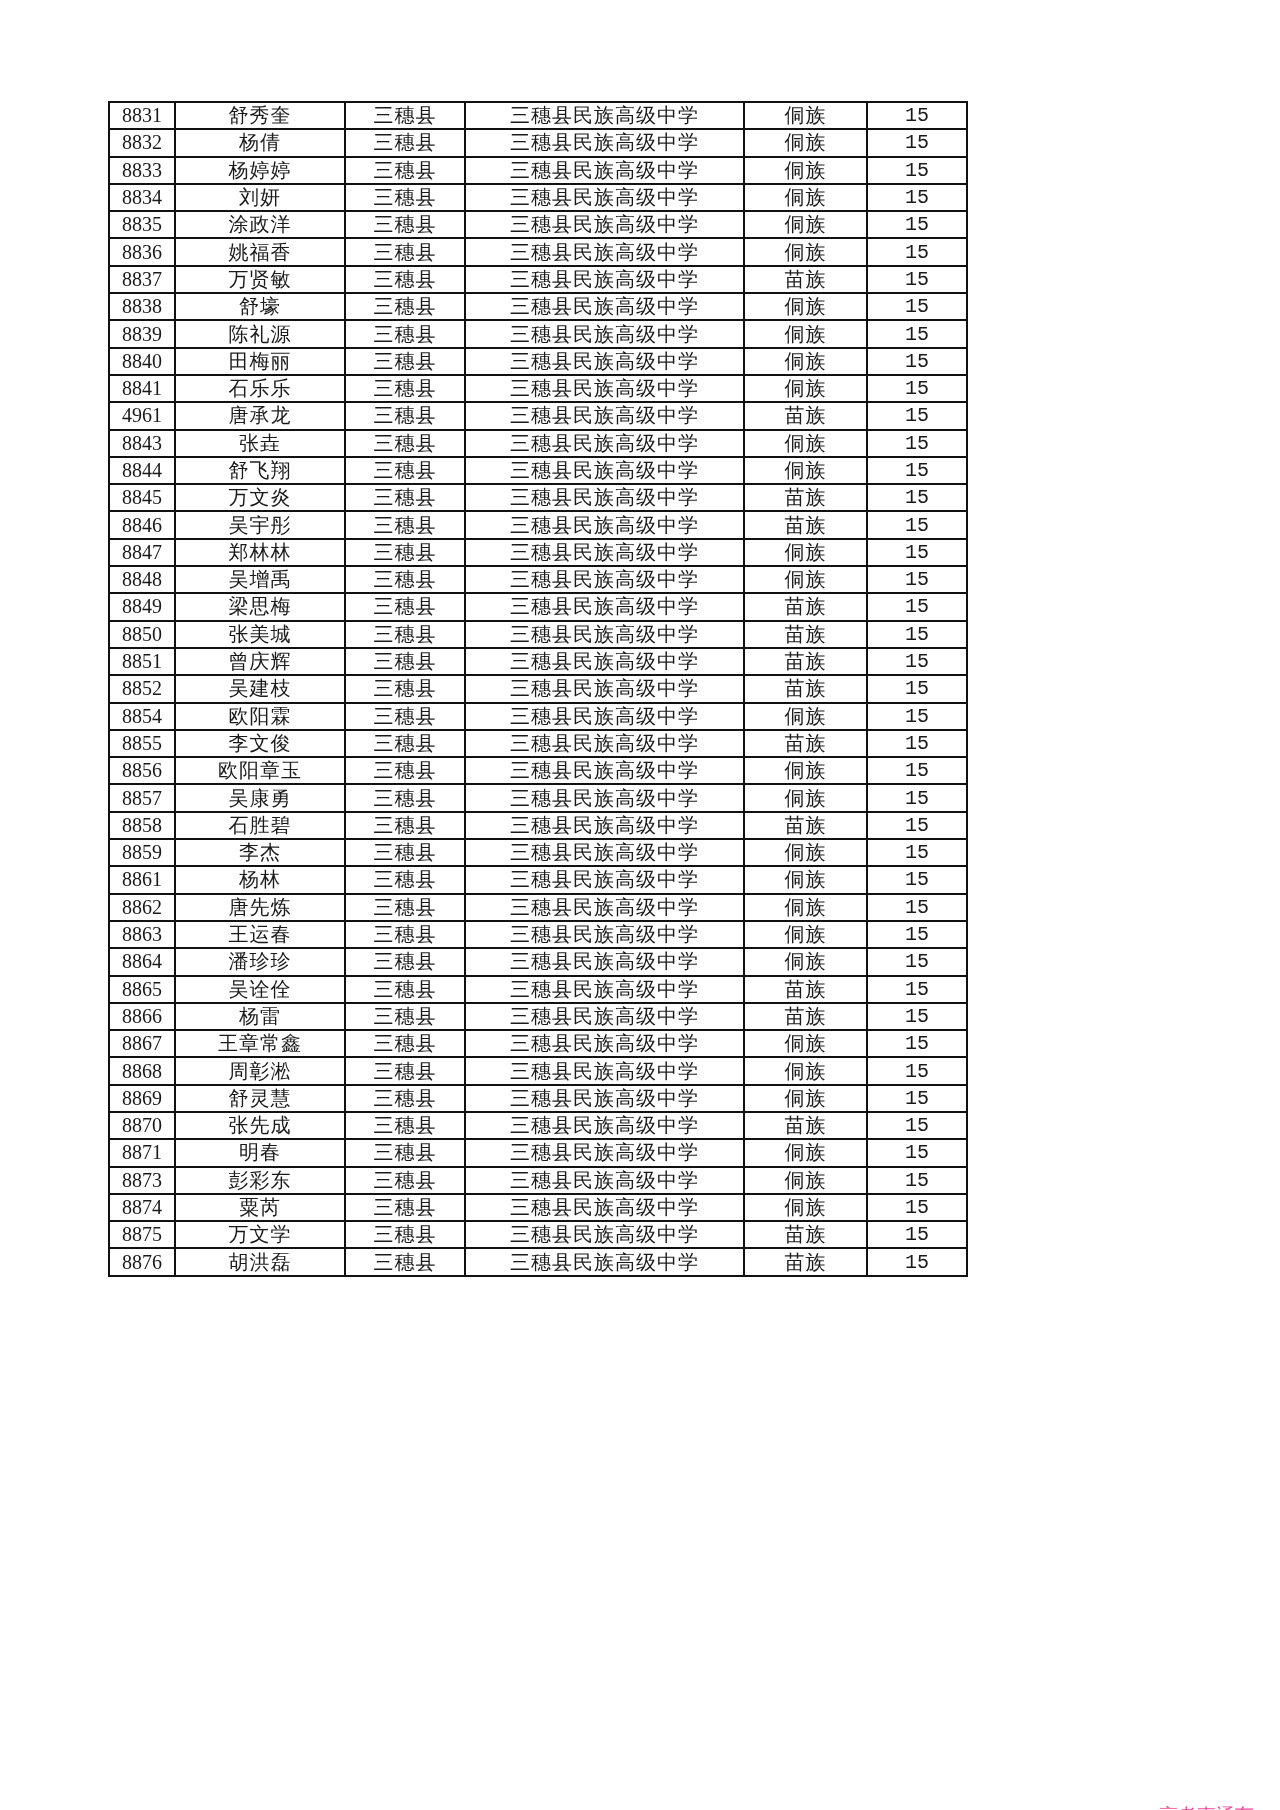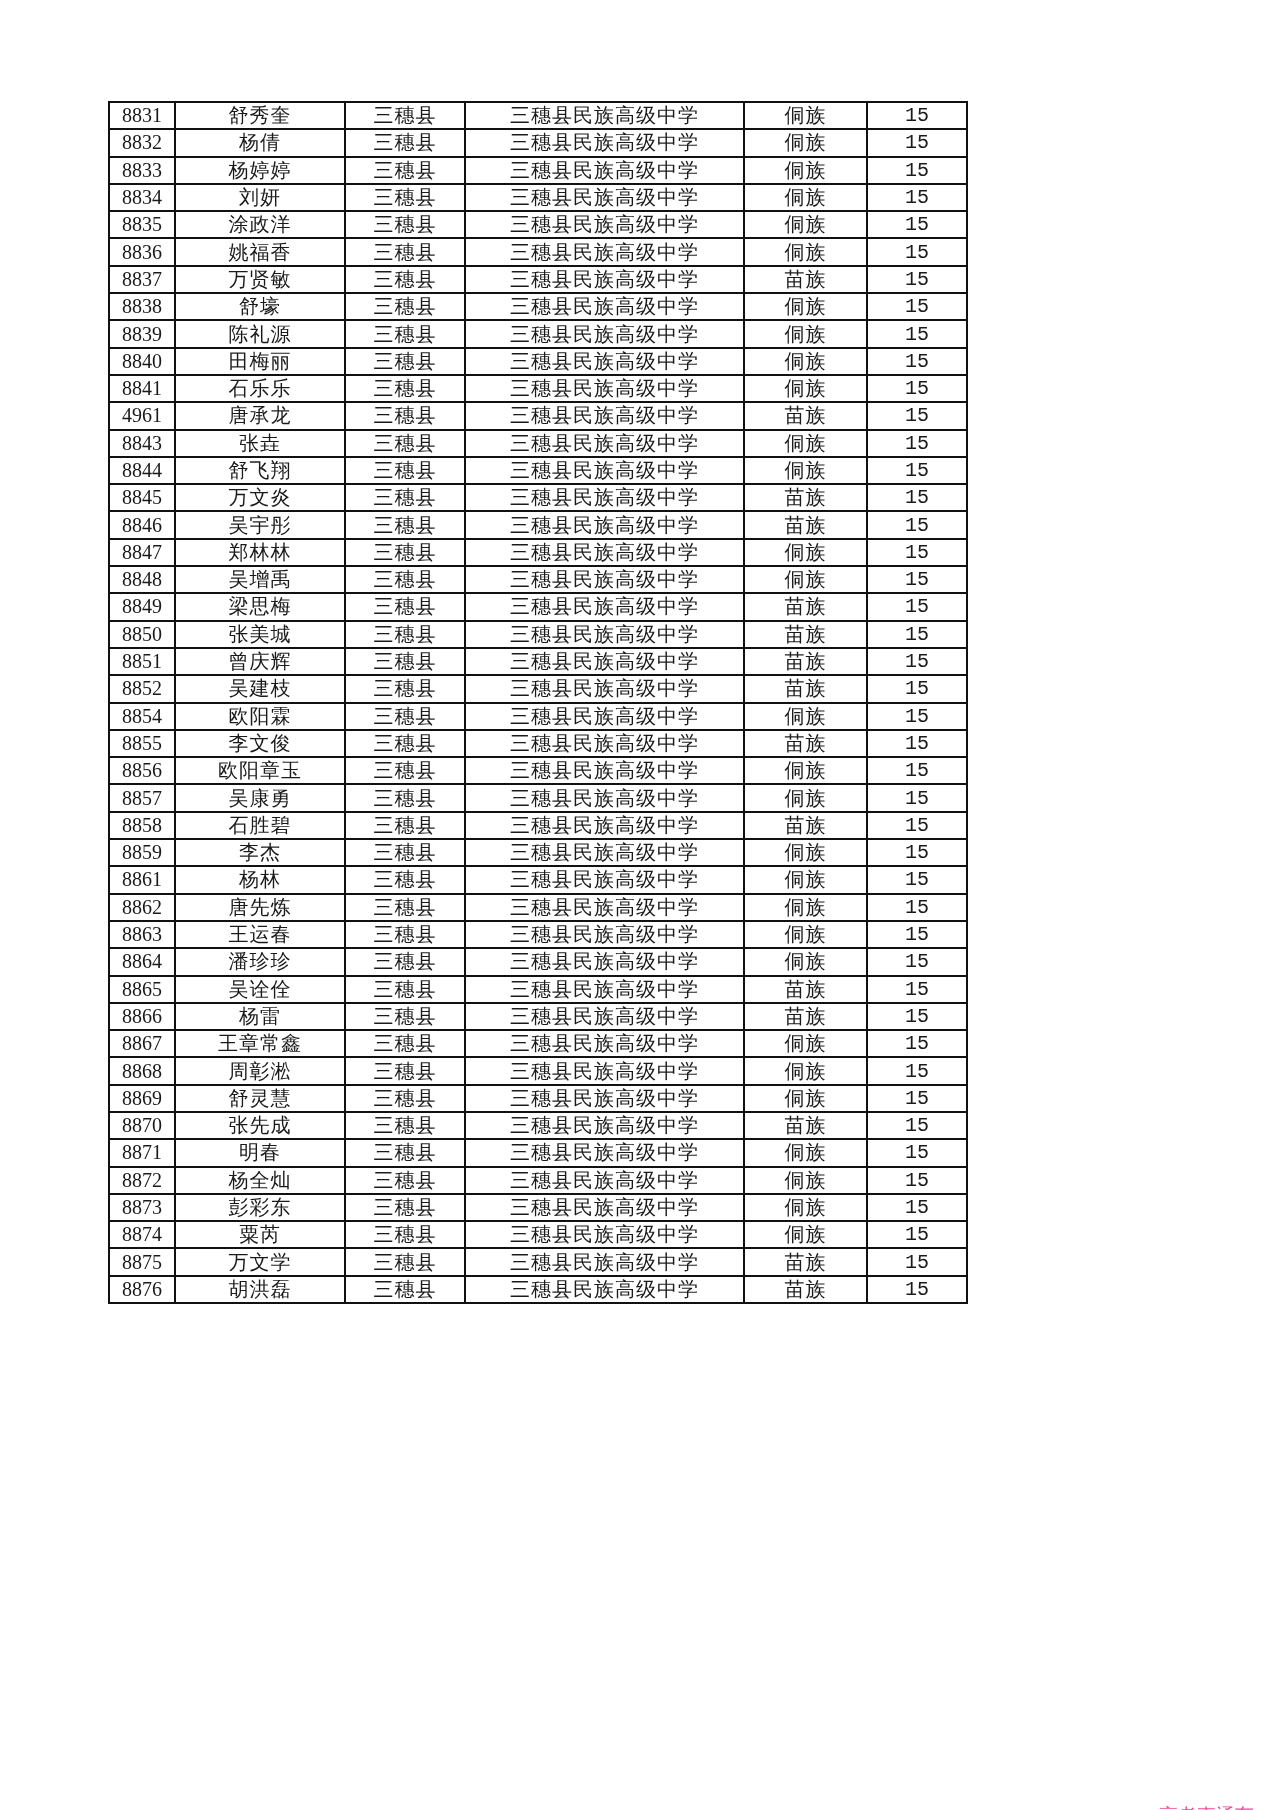--- a/index.html
+++ b/index.html
@@ -423,28 +423,20 @@
 
   <tr>
     <td class="c-id">8871</td>
     <td class="c-name">明春</td>
     <td class="c-county">三穗县</td>
     <td class="c-school">三穗县民族高级中学</td>
     <td class="c-eth">侗族</td>
     <td class="c-score">15</td>
   </tr>
 
-  <tr>
-    <td class="c-id">8872</td>
-    <td class="c-name">杨全灿</td>
-    <td class="c-county">三穗县</td>
-    <td class="c-school">三穗县民族高级中学</td>
-    <td class="c-eth">侗族</td>
-    <td class="c-score">15</td>
-  </tr>
 
   <tr>
     <td class="c-id">8873</td>
     <td class="c-name">彭彩东</td>
     <td class="c-county">三穗县</td>
     <td class="c-school">三穗县民族高级中学</td>
     <td class="c-eth">侗族</td>
     <td class="c-score">15</td>
   </tr>
 

